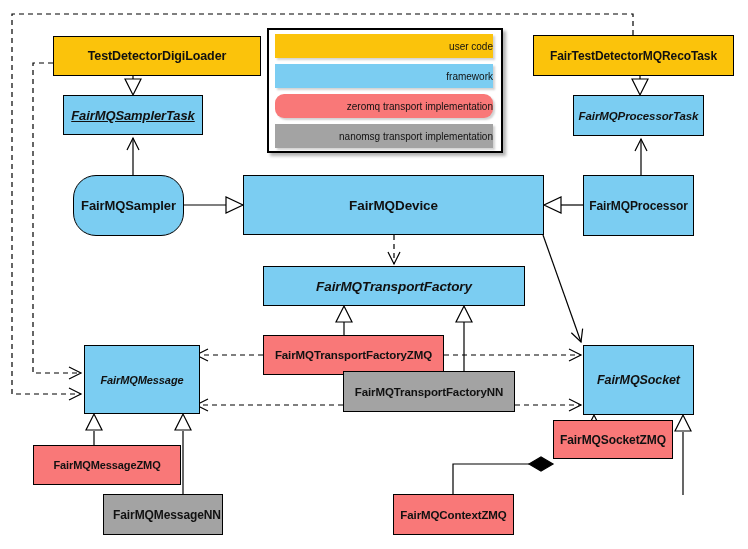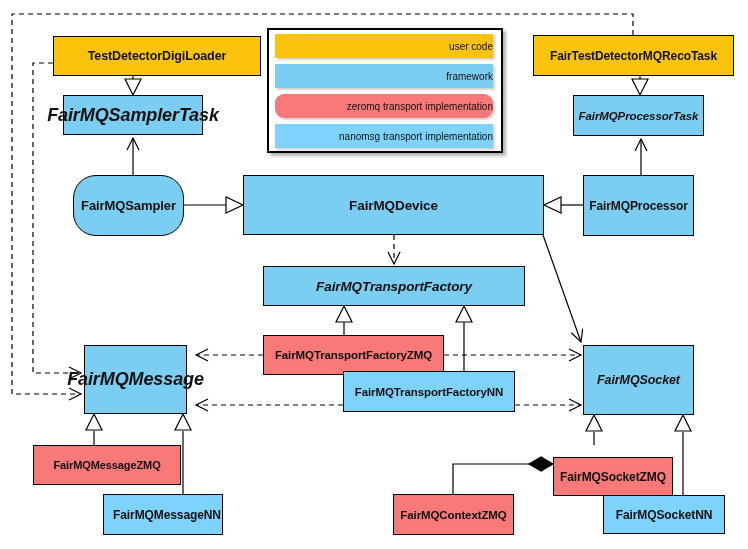--- a/index.html
+++ b/index.html
@@ -11,21 +11,21 @@
   .box{
     position:absolute;z-index:2;box-sizing:border-box;
     display:flex;align-items:center;justify-content:center;text-align:center;
     border:1px solid #000;font-weight:bold;font-size:12px;color:#111;
     white-space:nowrap;letter-spacing:-0.1px;
   }
   .abstract{font-style:italic;}
   .c-user{background:#FBC30B;}
   .c-fw{background:#7BCDF2;}
   .c-zmq{background:#F97878;}
-  .c-nn{background:#7dd3fc;}
+  .c-nn{background:#a3a3a3;}
   .legend{
     position:absolute;left:267px;top:28px;width:236px;height:125px;z-index:2;
     background:#ffffff;border:2px solid #000;box-sizing:border-box;
     box-shadow:3px 3px 3px rgba(0,0,0,0.30);
   }
   .lstrip{
     position:absolute;left:6px;width:218px;height:24px;
     display:flex;align-items:center;justify-content:flex-end;
     font-size:10px;font-weight:normal;color:#111;white-space:nowrap;
     box-shadow:2px 2px 2px rgba(0,0,0,0.18);
@@ -147,43 +147,42 @@
       </div>
     <div class="lstrip c-nn" style="top:94px;">
         <span>nanomsg transport implementation</span>
       </div>
   </div>
 
   <div class="box c-user" style="left:53px;top:36px;width:208px;height:40px;font-size:12.5px;">TestDetectorDigiLoader</div>
 
   <div class="box c-user" style="left:533px;top:35px;width:201px;height:41px;font-size:12px;">FairTestDetectorMQRecoTask</div>
 
-  <div class="box c-fw abstract" style="left:63px;top:95px;width:140px;height:40px;font-size:18px;">FairMQSamplerTask</div>
+  <div class="box c-fw abstract" style="left:63px;top:95px;width:140px;height:40px;font-size:13px;text-decoration:underline;">FairMQSamplerTask</div>
 
   <div class="box c-fw abstract" style="left:573px;top:95px;width:131px;height:41px;font-size:11.5px;">FairMQProcessorTask</div>
 
   <div class="box c-fw" style="left:73px;top:175px;width:111px;height:61px;font-size:13px;border-radius:23px;">FairMQSampler</div>
 
   <div class="box c-fw" style="left:243px;top:175px;width:301px;height:60px;font-size:13.5px;">FairMQDevice</div>
 
   <div class="box c-fw" style="left:583px;top:175px;width:111px;height:61px;font-size:12px;">FairMQProcessor</div>
 
   <div class="box c-fw abstract" style="left:263px;top:266px;width:262px;height:40px;font-size:13.5px;">FairMQTransportFactory</div>
 
   <div class="box c-zmq" style="left:263px;top:335px;width:181px;height:40px;font-size:11.5px;">FairMQTransportFactoryZMQ</div>
 
   <div class="box c-nn" style="left:343px;top:371px;width:172px;height:41px;font-size:11.5px;">FairMQTransportFactoryNN</div>
 
-  <div class="box c-fw abstract" style="left:84px;top:345px;width:103px;height:69px;font-size:18px;">FairMQMessage</div>
+  <div class="box c-fw abstract" style="left:84px;top:345px;width:116px;height:69px;font-size:11px;">FairMQMessage</div>
 
   <div class="box c-fw abstract" style="left:583px;top:345px;width:111px;height:70px;font-size:12.5px;">FairMQSocket</div>
 
   <div class="box c-zmq" style="left:33px;top:445px;width:148px;height:40px;font-size:11px;">FairMQMessageZMQ</div>
 
   <div class="box c-nn" style="left:103px;top:494px;width:120px;height:41px;font-size:12px;padding-left:8px;">FairMQMessageNN</div>
 
-  <div class="box c-zmq" style="left:553px;top:457px;width:120px;height:39px;font-size:12px;">FairMQSocketZMQ</div>
+  <div class="box c-zmq" style="left:553px;top:420px;width:120px;height:39px;font-size:12px;">FairMQSocketZMQ</div>
 
-  <div class="box c-nn" style="left:603px;top:495px;width:122px;height:39px;font-size:12px;">FairMQSocketNN</div>
 
   <div class="box c-zmq" style="left:393px;top:494px;width:121px;height:41px;font-size:11.5px;">FairMQContextZMQ</div>
 
 </div>
 
 </body></html>

